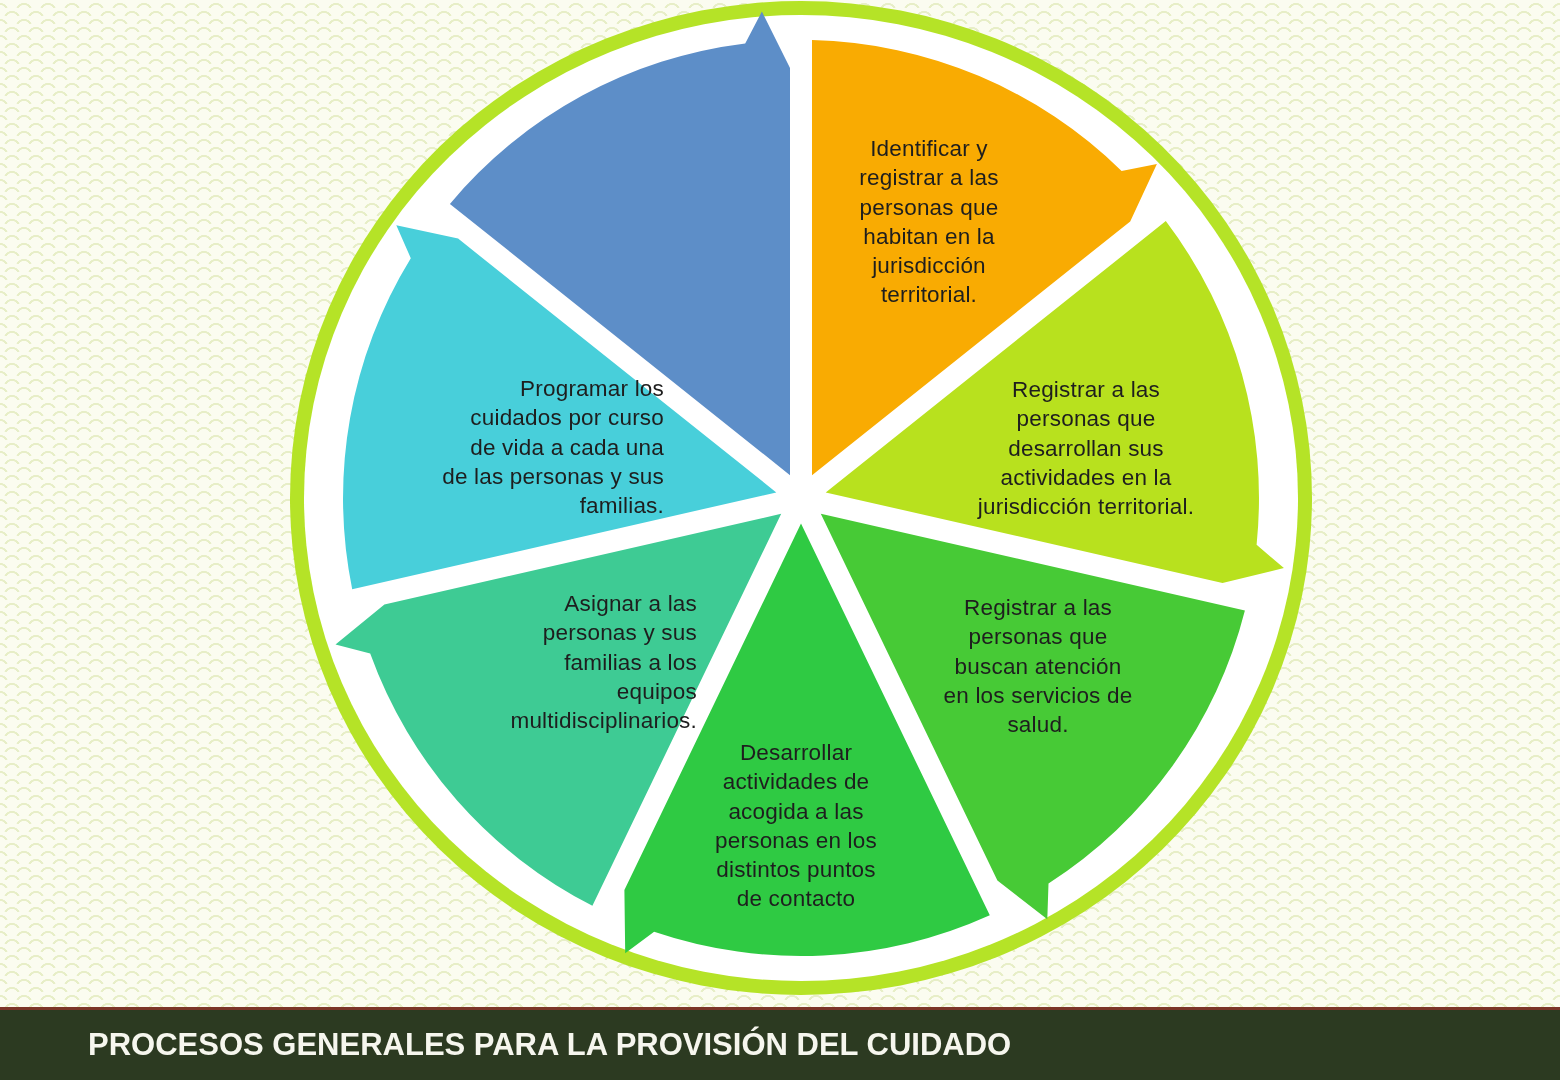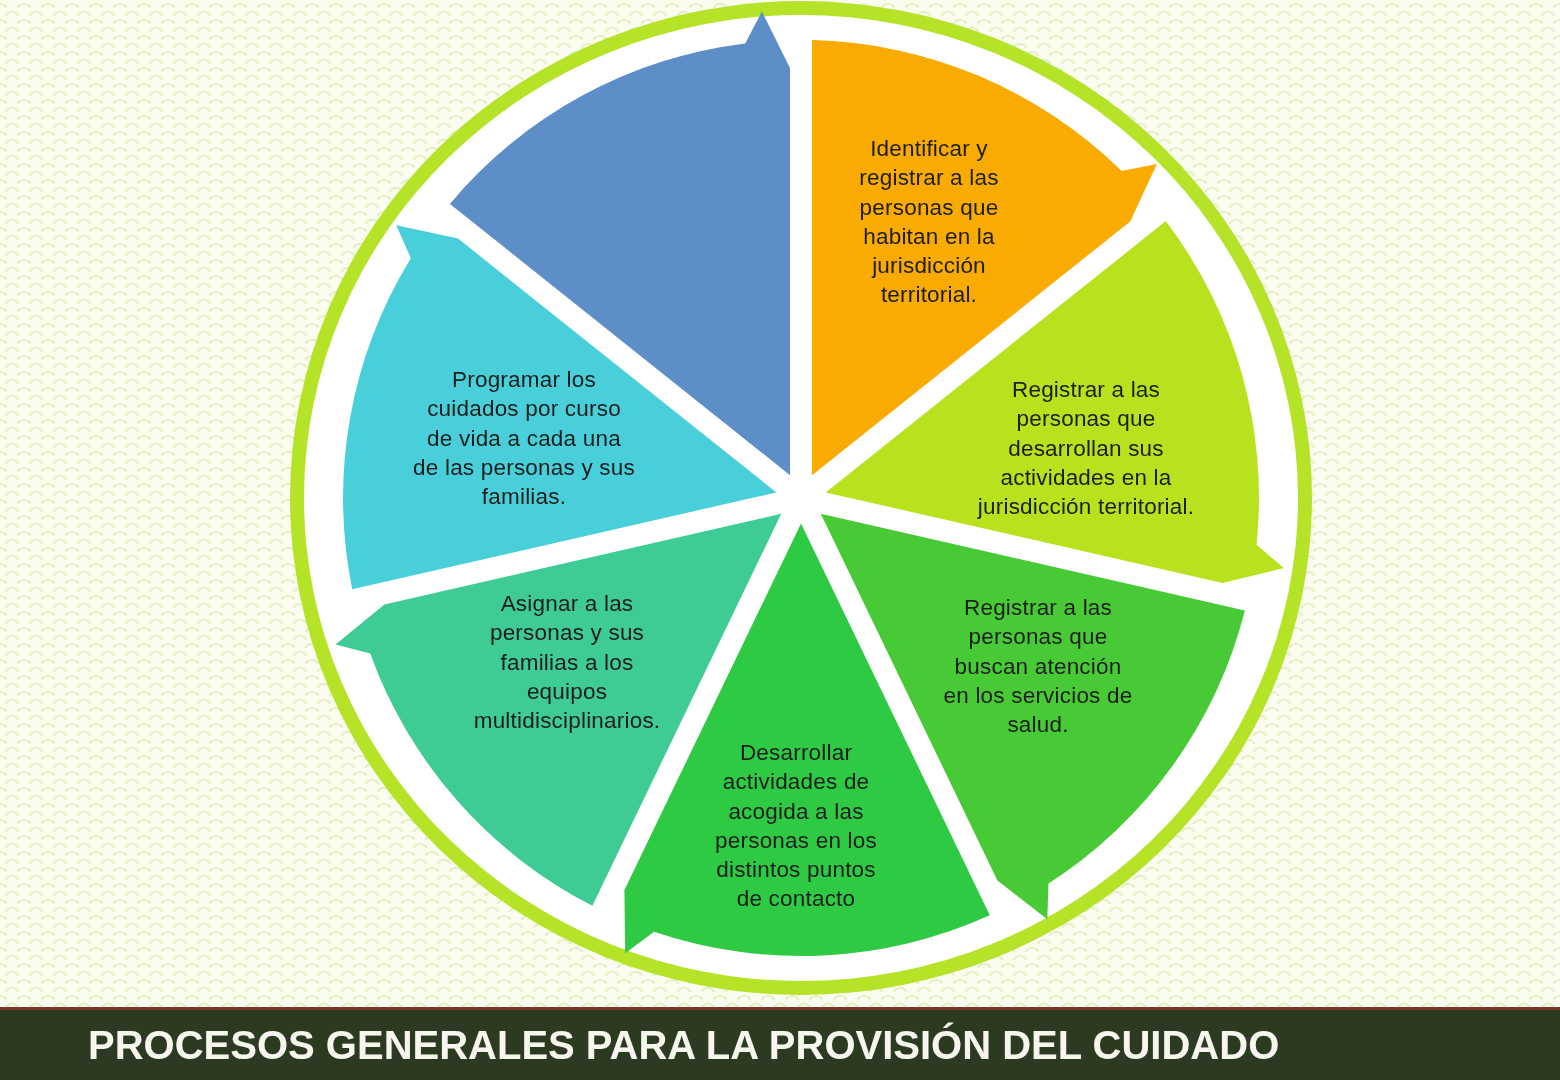--- a/index.html
+++ b/index.html
@@ -33,39 +33,39 @@
     font-size: 22.5px;
     line-height: 1.3;
     letter-spacing: 0.2px;
     pointer-events: none;
   }
   .pos-0 { left: 929px;  top: 222px; width: 250px; }
   .pos-1 { left: 1086px; top: 448px; width: 270px; }
   .pos-2 { left: 1038px; top: 666px; width: 260px; }
   .pos-3 { left: 796px;  top: 826px; width: 240px; }
   .pos-4 { left: 567px;  top: 662px; width: 260px; }
-  .pos-5 { left: 524px;  top: 438px; width: 280px; }
+  .pos-5 { left: 524px;  top: 447px; width: 280px; text-align: right; }
   .pos-6 { left: 669px;  top: 220px; width: 260px; }
   .title-bar {
     position: absolute;
     left: 0;
     bottom: 0;
     width: 100%;
     height: 73px;
     background: #2c3a21;
     border-top: 3px solid #7c3529;
     display: flex;
     align-items: center;
     box-sizing: border-box;
   }
   .title-bar .bar-text {
     margin-left: 88px;
     color: #f6f6ee;
     font-weight: bold;
-    font-size: 40px;
+    font-size: 31px;
     letter-spacing: 0px;
     white-space: nowrap;
   }
 </style>
 </head>
 <body>
 
 <div class="stage">
 
   <svg class="wheel-svg" viewBox="0 0 1560 1080" xmlns="http://www.w3.org/2000/svg">
@@ -97,21 +97,21 @@
 personas que
 buscan atención
 en los servicios de
 salud.</div>
   <div class="seg-label pos-3" style="color: rgb(30, 30, 30);">Desarrollar
 actividades de
 acogida a las
 personas en los
 distintos puntos
 de contacto</div>
-  <div class="seg-label pos-4" style="color: rgb(30, 30, 30);">Asignar a las
+  <div class="seg-label pos-4" style="color: rgb(30, 30, 30); text-align: right;">Asignar a las
 personas y sus
 familias a los
 equipos
 multidisciplinarios.</div>
   <div class="seg-label pos-5" style="color: rgb(30, 30, 30);">Programar los
 cuidados por curso
 de vida a cada una
 de las personas y sus
 familias.</div>
 

